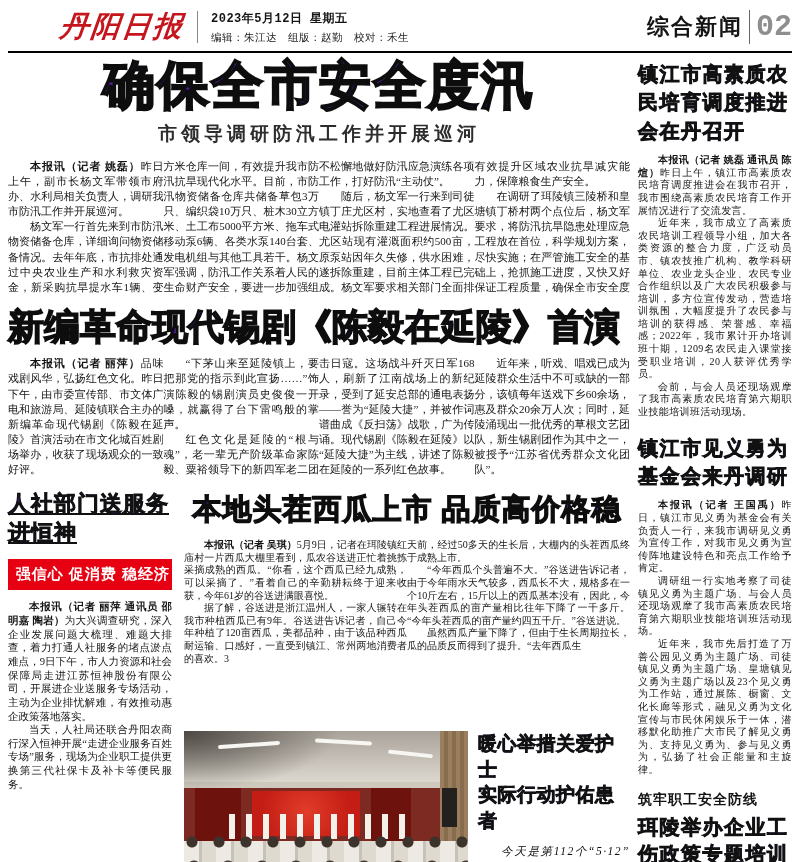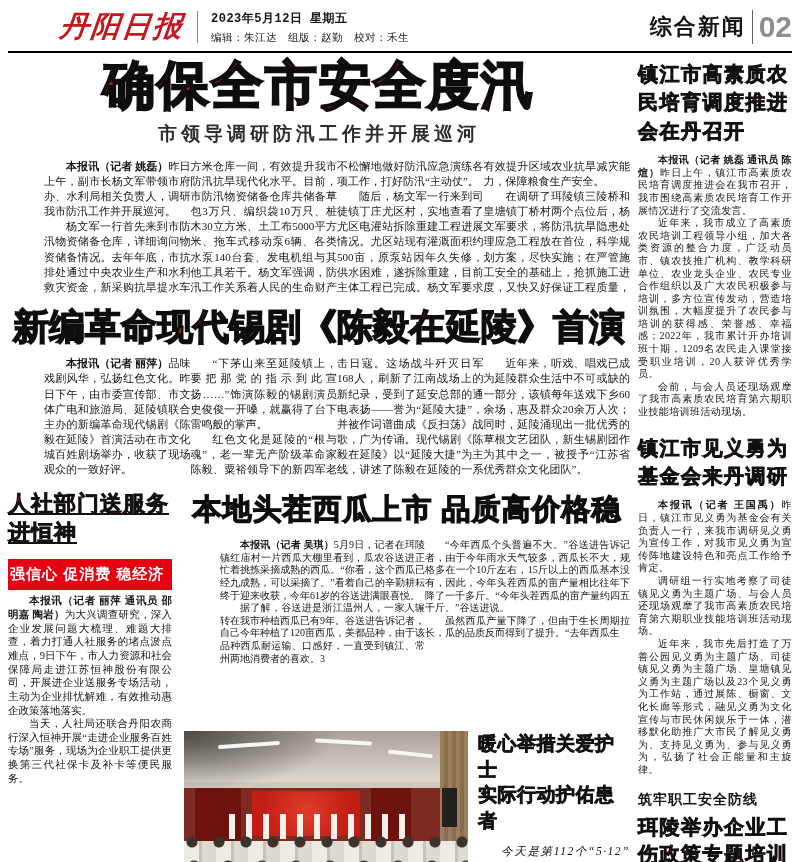--- a/index.html
+++ b/index.html
@@ -11,50 +11,50 @@
   .masthead { position:absolute; top:7px; left:8px; right:8px; height:40px; display:flex; align-items:center; }
   .logo { margin-left:52px; font-family:"DejaVu Serif",serif; font-style:italic; font-weight:bold;
           font-size:29px; color:#c5161d; letter-spacing:2px; transform:skewX(-6deg); white-space:nowrap; }
   .mh-div { width:1px; height:32px; background:#888; margin:0 13px; }
   .mh-date { font-family:Liberation Mono, monospace; }
   .date { font-size:12px; font-weight:bold; letter-spacing:.5px; }
   .staff { font-size:10.5px; margin-top:4px; letter-spacing:.5px; color:#222; }
   .mh-right { margin-left:auto; display:flex; align-items:center; gap:6px; }
   .section-name { font-size:22px; font-weight:900; letter-spacing:2px; font-family:"Liberation Sans",sans-serif; }
   .mh-div2 { width:1px; height:34px; background:#666; }
-  .pageno { font-size:30px; font-weight:900; color:#8e8e8e; font-family:Liberation Sans, sans-serif; }
+  .pageno { font-size:30px; font-weight:900; color:#8e8e8e; font-family:Liberation Mono, monospace; }
   .rule { position:absolute; top:51px; left:8px; right:8px; height:2px; background:#000; }
 
   
   .main { position:absolute; top:58px; left:8px; width:622px; }
   .sidebar { position:absolute; top:60px; left:638px; width:154px; }
 
-  h1,h2,h3 { font-family:"Liberation Sans","DejaVu Sans",sans-serif; color:#b91c1c; }
-  .cols { display:flex; gap:0; text-align:justify; overflow:hidden;margin-left:36px; }
+  h1,h2,h3 { font-family:"Liberation Sans","DejaVu Sans",sans-serif; color:#4c1d95; }
+  .cols { display:flex; gap:0; text-align:justify; overflow:hidden; }
   .col { flex:1; }
   p { margin:0; }
   p.ind { text-indent:2em; }
   .lead { font-weight:bold; }
 
   
   .story1 h1 { font-size:52px; line-height:1.05; font-weight:900; text-align:center; letter-spacing:2px; -webkit-text-stroke:2px #0d0d0d; }
   .story1 h2 { font-size:19px; font-weight:600; text-align:center; color:#2d2d2d; letter-spacing:4px; margin-top:8px; }
   .s1cols { margin-top:12px; height:138px; font-size:11px; line-height:1.38; }
 
   
   .story2 { margin-top:10px; }
-  .story2 h1 { font-size:36px; line-height:1.1; font-weight:900; text-align:center; letter-spacing:0; -webkit-text-stroke:1.5px #0d0d0d; }
+  .story2 h1 { font-size:36px; line-height:1.1; font-weight:900; text-align:left; letter-spacing:0; -webkit-text-stroke:1.5px #0d0d0d; }
   .s2cols { margin-top:10px; height:122px; font-size:11px; line-height:1.38; }
 
   
   .row3 { display:flex; gap:12px; margin-top:12px; }
   .renshe { width:164px; flex:none; }
   .renshe h3 { font-size:22px; font-weight:900; line-height:1.3; letter-spacing:1px;text-decoration:underline; -webkit-text-stroke:.8px #111; }
   .badge { background:#e60012; color:#fff; font-family:"Liberation Sans",sans-serif; font-weight:800;
-           font-size:15px; text-align:left; padding:6px 2px; margin:12px 0 4px 0; letter-spacing:1px; white-space:nowrap; }
+           font-size:15px; text-align:right; padding:6px 2px; margin:12px 0 10px 0; letter-spacing:1px; white-space:nowrap; }
   .renshe .body { font-size:10.5px; line-height:1.3; text-align:justify; }
 
   .melon { flex:1; min-width:0; }
   .melon h1 { font-size:29px; font-weight:900; text-align:center; letter-spacing:1px; -webkit-text-stroke:1.2px #0d0d0d; }
   .melcols { margin-top:9px; height:184px; font-size:10px; line-height:1.26; }
 
   
   .photorow { display:flex; gap:10px; margin-top:8px; height:150px; }
   .photo { flex:1; position:relative; overflow:hidden; background:#cfc8bd; }
   .ceiling { position:absolute; top:0; left:0; right:0; height:34%;
@@ -178,20 +178,21 @@
       </aside>
 
       <section class="melon">
         <h1>本地头茬西瓜上市 品质高价格稳</h1>
         <div class="cols melcols">
           <div class="col">
             <p class="ind"><b class="lead">本报讯（记者 吴琪）</b><span>5月9日，记者在珥陵镇红庙村一片西瓜大棚里看到，瓜农谷送进正忙着挑拣采摘成熟的西瓜。“你看，这个西瓜已经九成熟，可以采摘了。”看着自己的辛勤耕耘终于迎来收获，今年61岁的谷送进满眼喜悦。</span></p>
             <p class="ind">据了解，谷送进是浙江温州人，一家人辗转在我市种植西瓜已有9年。谷送进告诉记者，自己今年种植了120亩西瓜，美都品种，由于该品种西瓜耐运输、口感好，一直受到镇江、常州两地消费者的喜欢。3</p>
           </div>
           <div class="col">
+            <p>天前，经过50多天的生长后，大棚内的头茬西瓜终于成熟上市。</p>
             <p class="ind">“今年西瓜个头普遍不大。”谷送进告诉记者，由于今年雨水天气较多，西瓜长不大，规格多在一个10斤左右，15斤以上的西瓜基本没有，因此，今年头茬西瓜的亩产量相比往年下降了一千多斤。“今年头茬西瓜的亩产量约四五千斤。”谷送进说。</p>
             <p class="ind">虽然西瓜产量下降了，但由于生长周期拉长，瓜的品质反而得到了提升。“去年西瓜生</p>
           </div>
         </div>
 
         <div class="photorow">
           <figure class="photo">
             <div class="ceiling"></div>
             <div class="ceiling-shadow"></div>
             <div class="light l1"></div>

